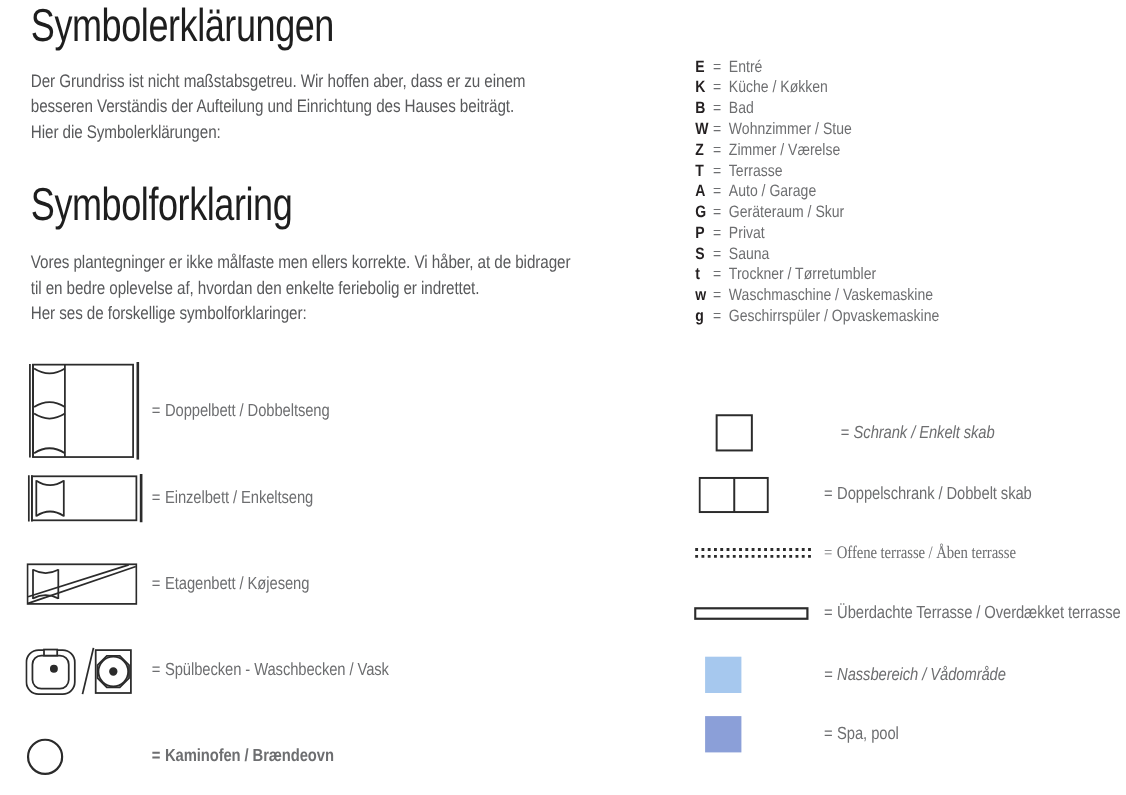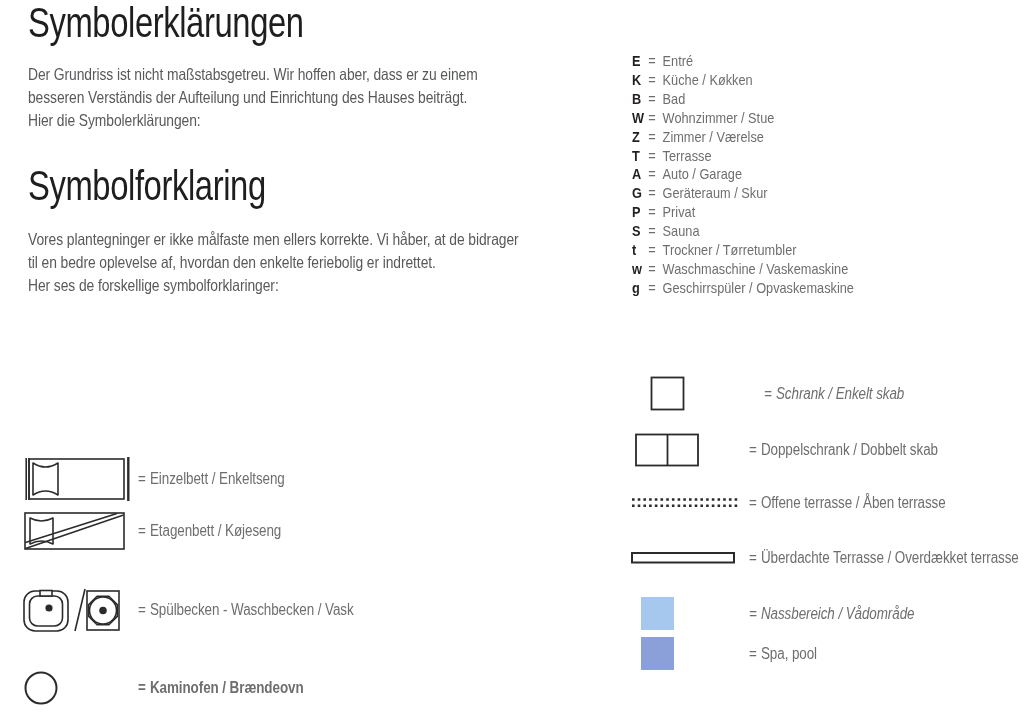--- a/index.html
+++ b/index.html
@@ -112,22 +112,36 @@
         <span class="abbr-eq">=</span>
         <span class="abbr-name">Waschmaschine / Vaskemaskine</span>
       </div>
     <div class="abbr-row">
         <span class="abbr-letter">g</span>
         <span class="abbr-eq">=</span>
         <span class="abbr-name">Geschirrspüler / Opvaskemaskine</span>
       </div>
   </div>
 
-
-  <div class="symrow" style="left:25px;top:457px;width:420px;height:44px;text-align:right;">
+  <div class="symrow" style="left:26px;top:329px;width:420px;height:89px;">
+    <svg class="sym" width="101" height="89" viewBox="0 0 101 89" fill="none" stroke-width="1.6">
+      <line x1="1.2" y1="2" x2="1.2" y2="87"></line>
+        <line x1="4" y1="2" x2="4" y2="87"></line>
+      <rect x="4" y="2.5" width="91" height="84"></rect>
+      <line x1="99.3" y1="0" x2="99.3" y2="89" stroke-width="2.4"></line>
+      <line x1="33" y1="2.5" x2="33" y2="86.5"></line>
+      <path d="M5,6 Q19,15 33,6"></path>
+        <path d="M5,41 Q19,32 33,41"></path>
+      <path d="M5,47 Q19,56 33,47"></path>
+        <path d="M5,83 Q19,74 33,83"></path>
+    </svg>
+    <span class="lbl" style="left:112px;"><span class="eq">=</span><span>Doppelbett / Dobbeltseng</span></span>
+  </div>
+
+  <div class="symrow" style="left:25px;top:431px;width:420px;height:44px;text-align:right;">
     <svg class="sym" width="105" height="44" viewBox="0 0 105 44" fill="none" stroke-width="1.6">
       <line x1="1.2" y1="1" x2="1.2" y2="43"></line>
         <line x1="4" y1="1" x2="4" y2="43"></line>
       <rect x="4" y="2" width="95" height="40"></rect>
       <line x1="103.3" y1="0" x2="103.3" y2="44" stroke-width="2.4"></line>
       <line x1="8" y1="5.5" x2="8" y2="38.5"></line>
         <line x1="33" y1="5.5" x2="33" y2="38.5"></line>
       <path d="M8,6 Q20.5,14 33,6"></path>
         <path d="M8,38 Q20.5,30 33,38"></path>
     </svg>
@@ -178,38 +192,38 @@
   </div>
 
   <div class="symrow" style="left:635px;top:433px;width:380px;height:34px;">
     <svg class="sym" width="64" height="34" viewBox="0 0 64 34" fill="none" stroke-width="1.8">
       <rect x="1" y="1.5" width="62" height="31"></rect>
       <line x1="32.5" y1="1.5" x2="32.5" y2="32.5"></line>
     </svg>
     <span class="lbl" style="left:114px;"><span class="eq">=</span><span>Doppelschrank / Dobbelt skab</span></span>
   </div>
 
-  <div class="symrow" style="left:631px;top:496px;width:380px;height:14px;">
+  <div class="symrow" style="left:631px;top:496px;width:380px;height:14px;font-family:Liberation Serif, serif;">
     <svg class="sym" width="108" height="14" viewBox="0 0 108 14" fill="none">
       <line x1="1" y1="3.5" x2="107" y2="3.5" stroke-width="2.6" stroke-dasharray="2.6 3.1" stroke="#3b3b3b"></line>
       <line x1="1" y1="9.8" x2="107" y2="9.8" stroke-width="2.6" stroke-dasharray="2.6 3.1" stroke="#3b3b3b"></line>
     </svg>
     <span class="lbl" style="left:118px;"><span class="eq">=</span><span>Offene terrasse / Åben terrasse</span></span>
   </div>
 
   <div class="symrow" style="left:631px;top:551px;width:380px;height:14px;">
     <svg class="sym" width="106" height="14" viewBox="0 0 106 14" fill="none" stroke-width="2">
       <rect x="1" y="2" width="102" height="9.5"></rect>
     </svg>
     <span class="lbl" style="left:118px;"><span class="eq">=</span><span>Überdachte Terrasse / Overdækket terrasse</span></span>
   </div>
 
   <div class="symrow" style="left:641px;top:597px;width:380px;height:33px;font-style:italic;">
     <span class="swatch" style="background:#a6c8ee;"></span>
     <span class="lbl" style="left:108px;"><span class="eq">=</span><span>Nassbereich / Vådområde</span></span>
   </div>
 
-  <div class="symrow" style="left:641px;top:637px;width:380px;height:33px;text-align:right;">
+  <div class="symrow" style="left:641px;top:651px;width:380px;height:33px;text-align:right;">
     <span class="swatch" style="background:#8b9fd8;"></span>
     <span class="lbl" style="left:108px;"><span class="eq">=</span><span>Spa, pool</span></span>
   </div>
 
 </div>
 
 </body></html>

